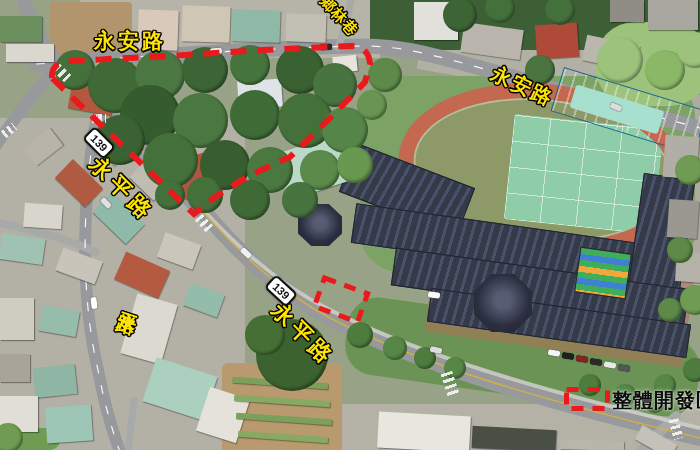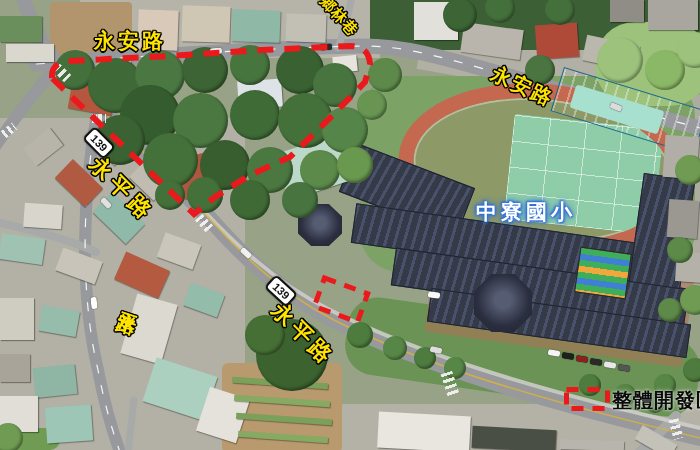--- a/index.html
+++ b/index.html
@@ -263,15 +263,14 @@
   </svg>
 
   <div class="lbl lbl-y" id="lbl-yongan-1">永安路</div>
   <div class="lbl lbl-y" id="lbl-yongan-2">永安路</div>
   <div class="lbl lbl-y" id="lbl-xianglin">鄉林巷</div>
   <div class="lbl lbl-y" id="lbl-yongping-1">永平路</div>
   <div class="lbl lbl-y" id="lbl-yongping-2">永平路</div>
   <div class="lbl lbl-y" id="lbl-yongping-v">永平路</div>
   <div class="badge139" id="badge-1">139</div>
   <div class="badge139" id="badge-2">139</div>
-  <div class="lbl" id="lbl-school">中寮國小</div>
   <div class="lbl" id="lbl-legend">整體開發區</div>
 </div>
 
 </body></html>

